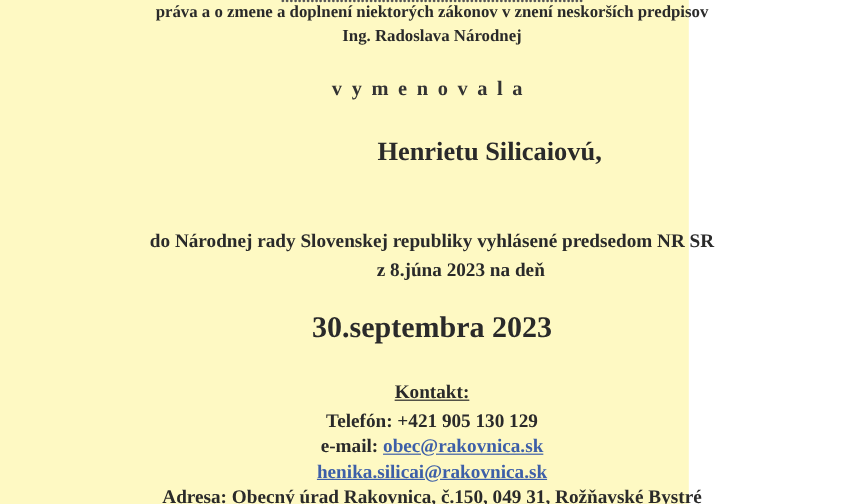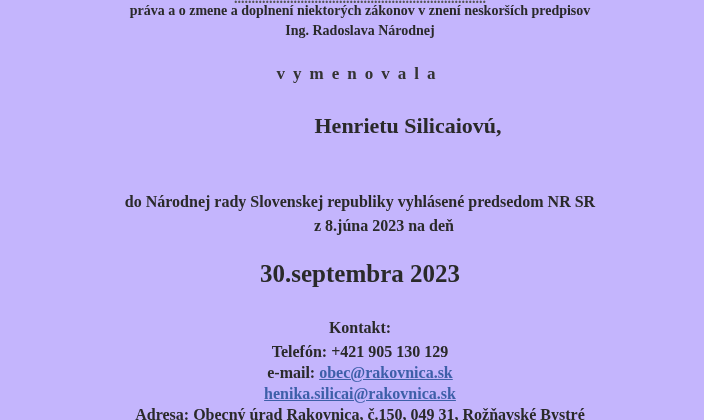--- a/index.html
+++ b/index.html
@@ -13,23 +13,23 @@
       overflow: hidden;
       position: relative;
       font-family: "Liberation Serif", "DejaVu Serif", serif;
       color: #2a2a2a;
       font-weight: bold;
     }
     .page {
       position: absolute;
       left: 0;
       top: 0;
-      width: 704px;
+      width: 574px;
       height: 420px;
-      background: #c4b5fd;
+      background: #fef9c3;
     }
     .line {
       position: absolute;
       left: 0;
       width: 720px;
       text-align: center;
       white-space: nowrap;
     }
     .top-frag {
       top: -9px;
@@ -59,20 +59,21 @@
     }
     .date {
       font-size: 25px;
       line-height: 28px;
     }
     .contact {
       font-size: 16px;
       line-height: 20px;
     }
     .underline {
+      text-decoration: underline;
     }
     a.link {
       color: #3d5fa8;
       text-decoration: underline;
     }
   </style>
 </head>
 <body>
 
 <div class="page">

